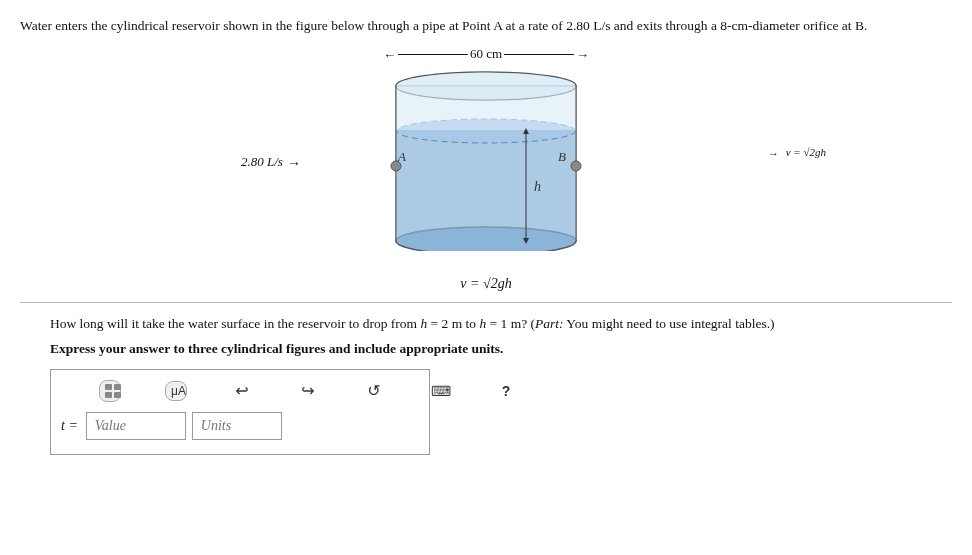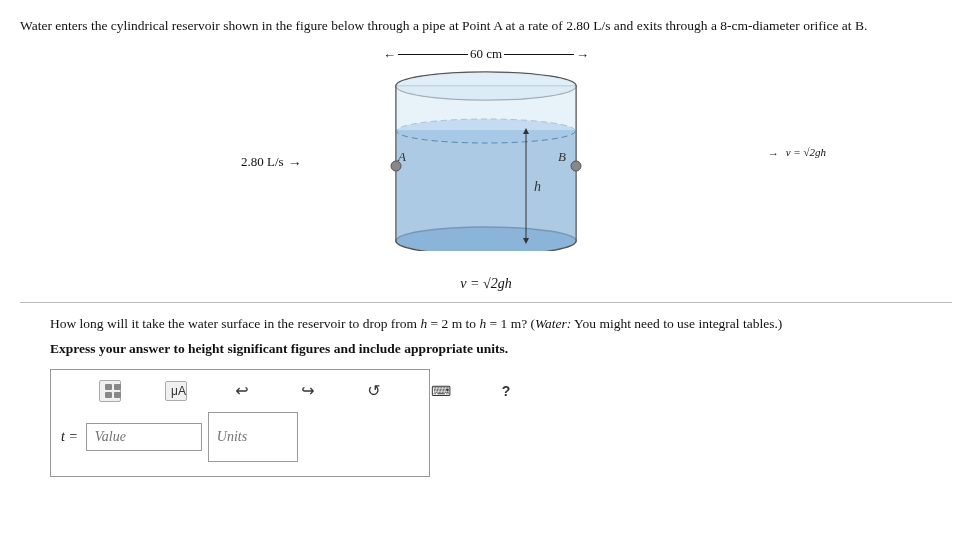--- a/index.html
+++ b/index.html
@@ -75,21 +75,21 @@
       align-items: center;
       gap: 6px;
       margin-bottom: 10px;
     }
     .toolbar-btn {
       border: 1px solid #aaa;
       background: #f0f0f0;
       padding: 2px 5px;
       font-size: 12px;
       cursor: pointer;
-      border-radius: 2px;
+      border-radius: 8px;
       min-width: 22px;
       text-align: center;
       color: #333;
       margin-left: 38px;
     }
     .toolbar-btn.matrix {
       font-size: 11px;
       padding: 2px 4px;
     }
     .input-row {
@@ -101,27 +101,27 @@
       font-style: italic;
       font-size: 14px;
       margin-right: 2px;
     }
     .value-input {
       border: 1px solid #999;
       padding: 5px 8px;
       font-size: 14px;
       font-style: italic;
       color: #999;
-      width: 116px;
+      width: 100px;
       outline: none;
       font-family: Georgia, serif;
     }
     .units-input {
       border: 1px solid #999;
-      padding: 16px 8px;
+      padding: 5px 8px;
       font-size: 14px;
       font-style: italic;
       color: #444;
       width: 90px;
       outline: none;
       font-family: Georgia, serif;
     }
   </style>
 </head>
 <body>
@@ -177,21 +177,21 @@
         </marker>
         <marker id="arrowUp" markerWidth="6" markerHeight="6" refX="3" refY="3" orient="auto-start-reverse">
           <path d="M0,0 L6,3 L0,6 Z" fill="#333"></path>
         </marker>
         <marker id="arrowRight" markerWidth="6" markerHeight="6" refX="5" refY="3" orient="auto">
           <path d="M0,0 L6,3 L0,6 Z" fill="#333"></path>
         </marker>
       </defs>
     </svg>
 
-    <div style="position:absolute; top:108px; left:-75px; display:flex; align-items:flex-start; gap:4px; font-size:13px; white-space:nowrap;">
+    <div style="position:absolute; top:108px; left:-75px; display:flex; align-items:flex-start; gap:4px; font-size:13px; white-space:nowrap;font-style:italic;">
       <span>2.80 L/s</span>
       <span style="font-size:14px;">→</span>
     </div>
 
     <div style="position:absolute; top:100px; right:-170px; font-size:11px; font-style:italic; white-space:nowrap;">
       <span>→</span>
       <span style="margin-left:4px;">v = √2gh</span>
     </div>
   </div>
 </div>
@@ -200,24 +200,24 @@
   <div class="velocity-formula">
     <span style="font-style:italic;">v</span>&nbsp;=&nbsp;<span style="font-style:italic;">√2gh</span>
   </div>
 </div>
 
 <hr class="divider">
 
 <div>
 
   <div class="question-text">
-    How long will it take the water surface in the reservoir to drop from <span style="font-style:italic;">h</span> = 2 m to <span style="font-style:italic;">h</span> = 1 m? (<em>Water:</em> You might need to use integral tables.)
-  </div>
-
-  <div class="express-text">Express your answer to height significant figures and include appropriate units.</div>
+    How long will it take the water surface in the reservoir to drop from <span style="font-style:italic;">h</span> = 2 m to <span style="font-style:italic;">h</span> = 1 m? (<em>Part:</em> You might need to use integral tables.)
+  </div>
+
+  <div class="express-text">Express your answer to three cylindrical figures and include appropriate units.</div>
 
   <div class="answer-box">
 
     <div class="toolbar">
       <button class="toolbar-btn matrix" title="Matrix/fraction input">
         <svg width="18" height="16" viewBox="0 0 18 16" style="display:block;">
           <rect x="1" y="1" width="7" height="6" fill="#888" rx="1"></rect>
           <rect x="10" y="1" width="7" height="6" fill="#888" rx="1"></rect>
           <rect x="1" y="9" width="7" height="6" fill="#888" rx="1"></rect>
           <rect x="10" y="9" width="7" height="6" fill="#888" rx="1"></rect>

